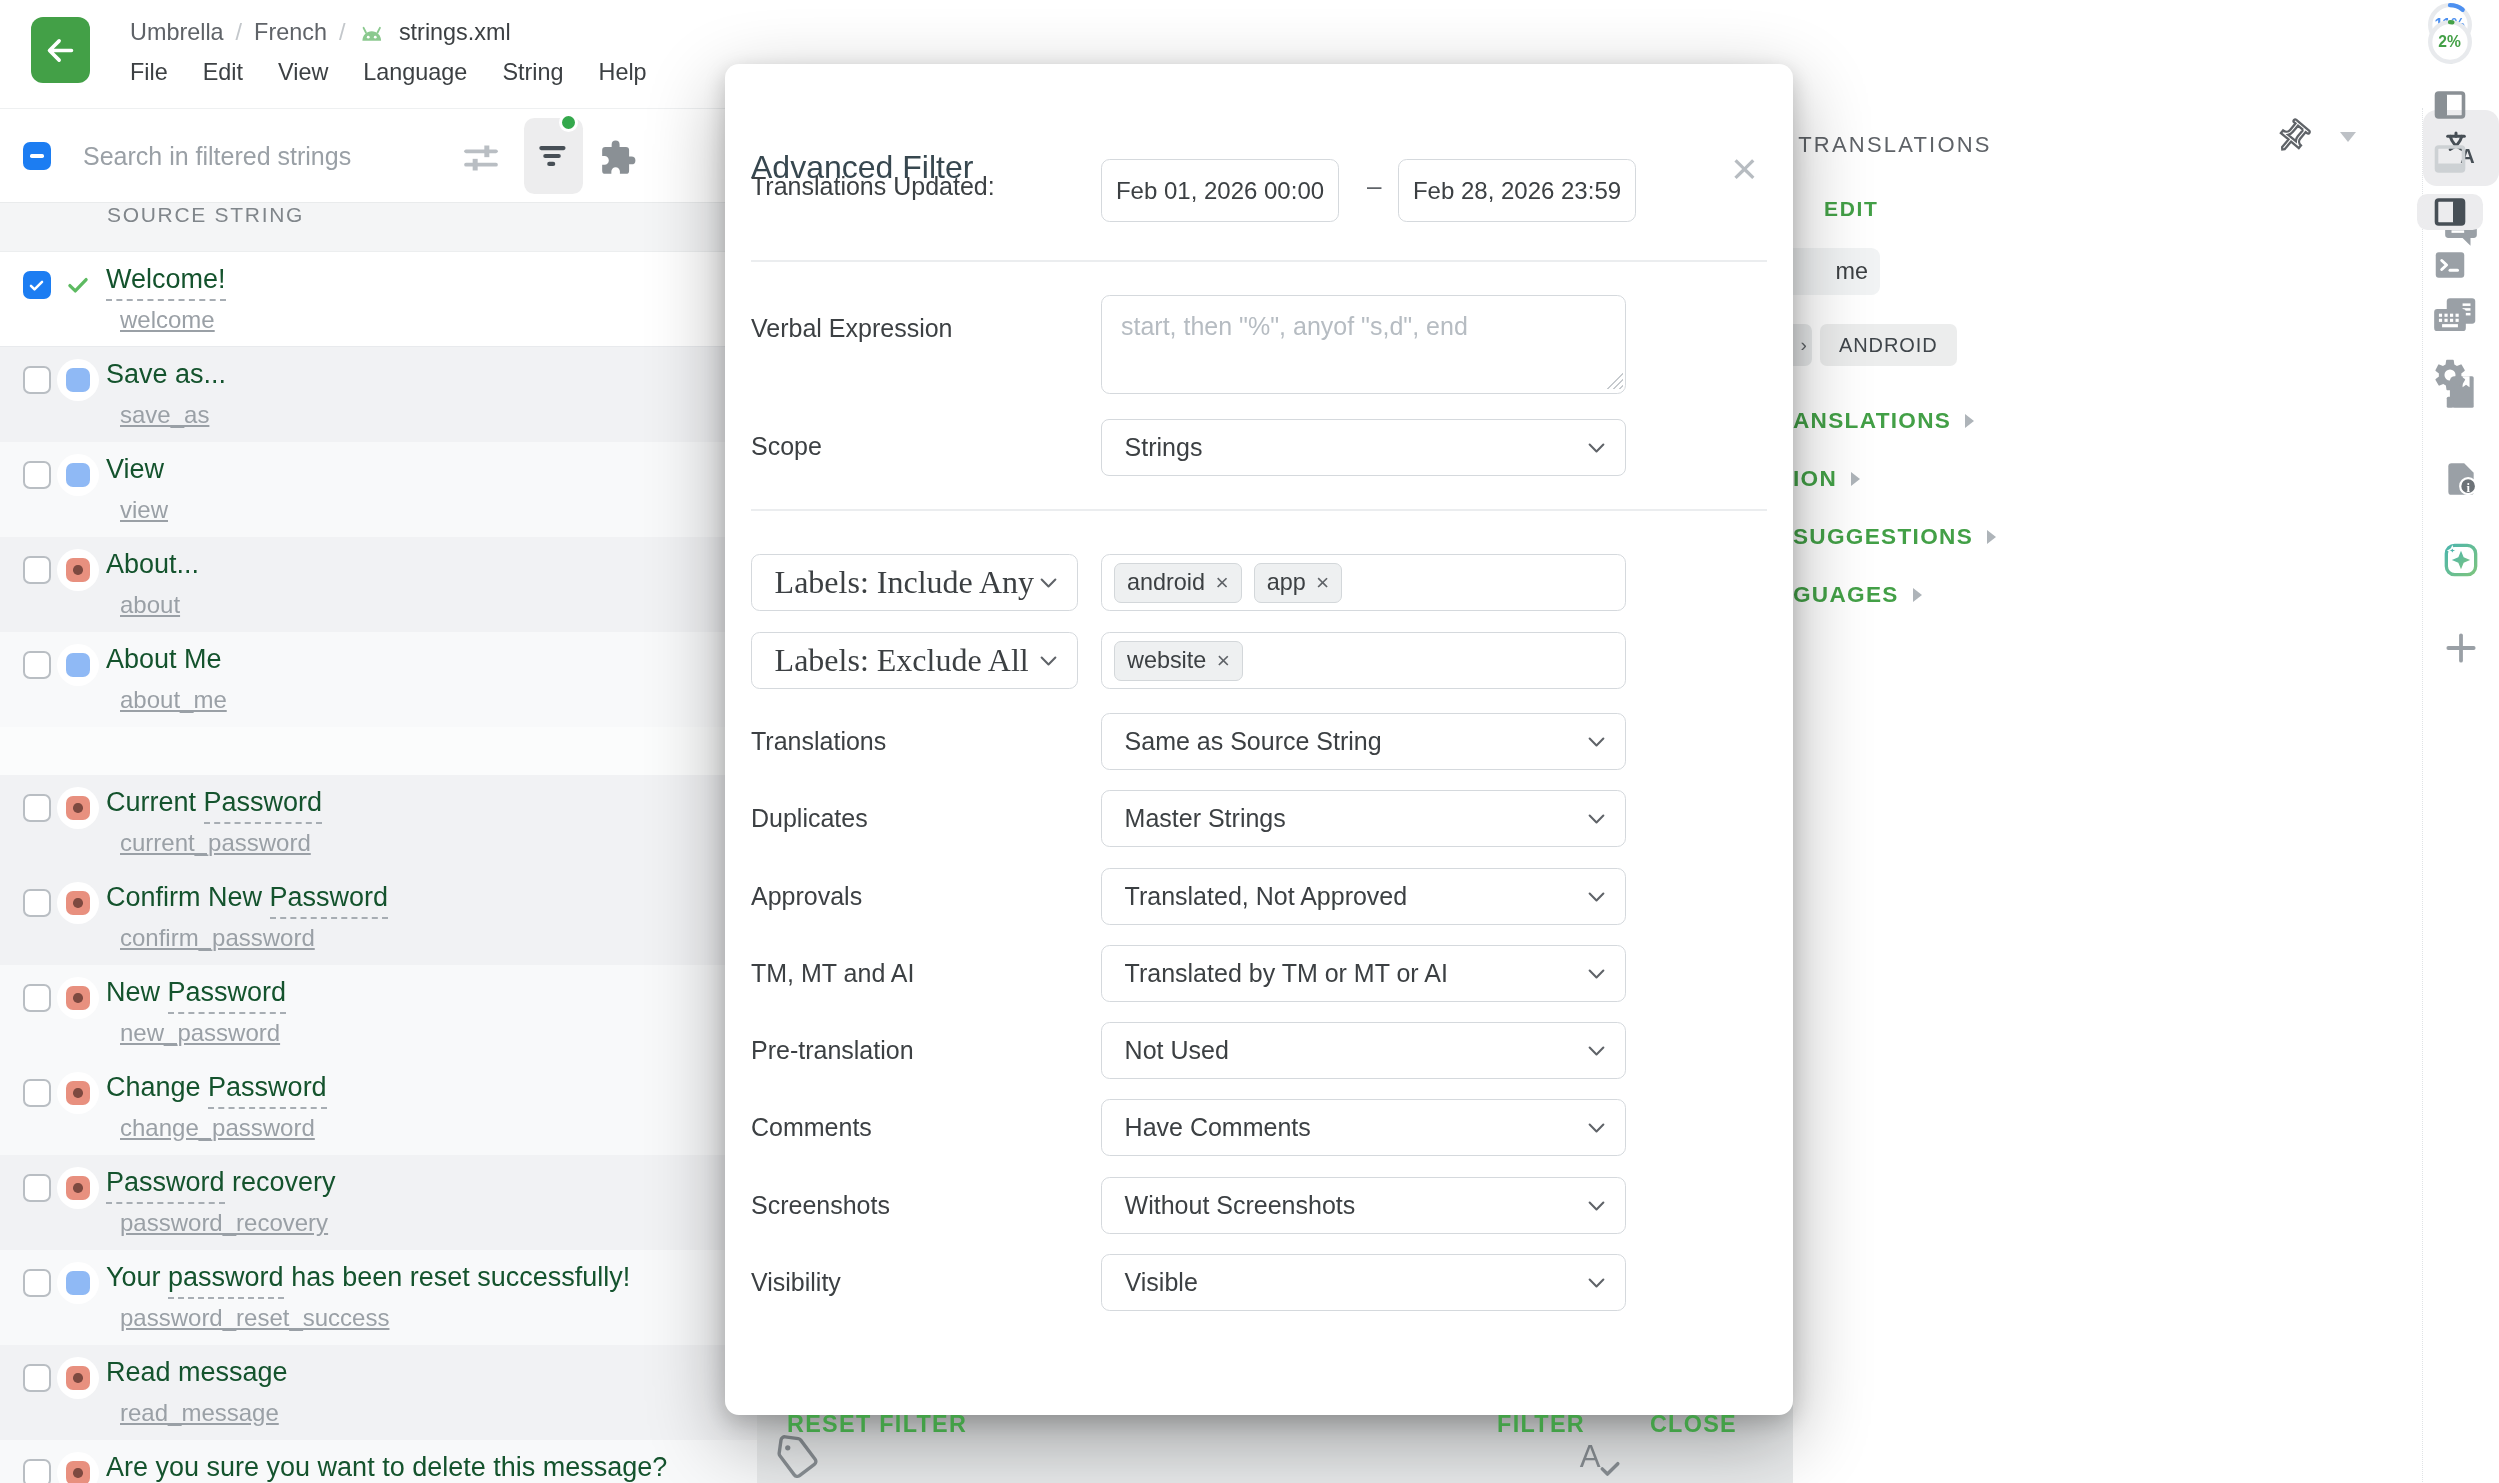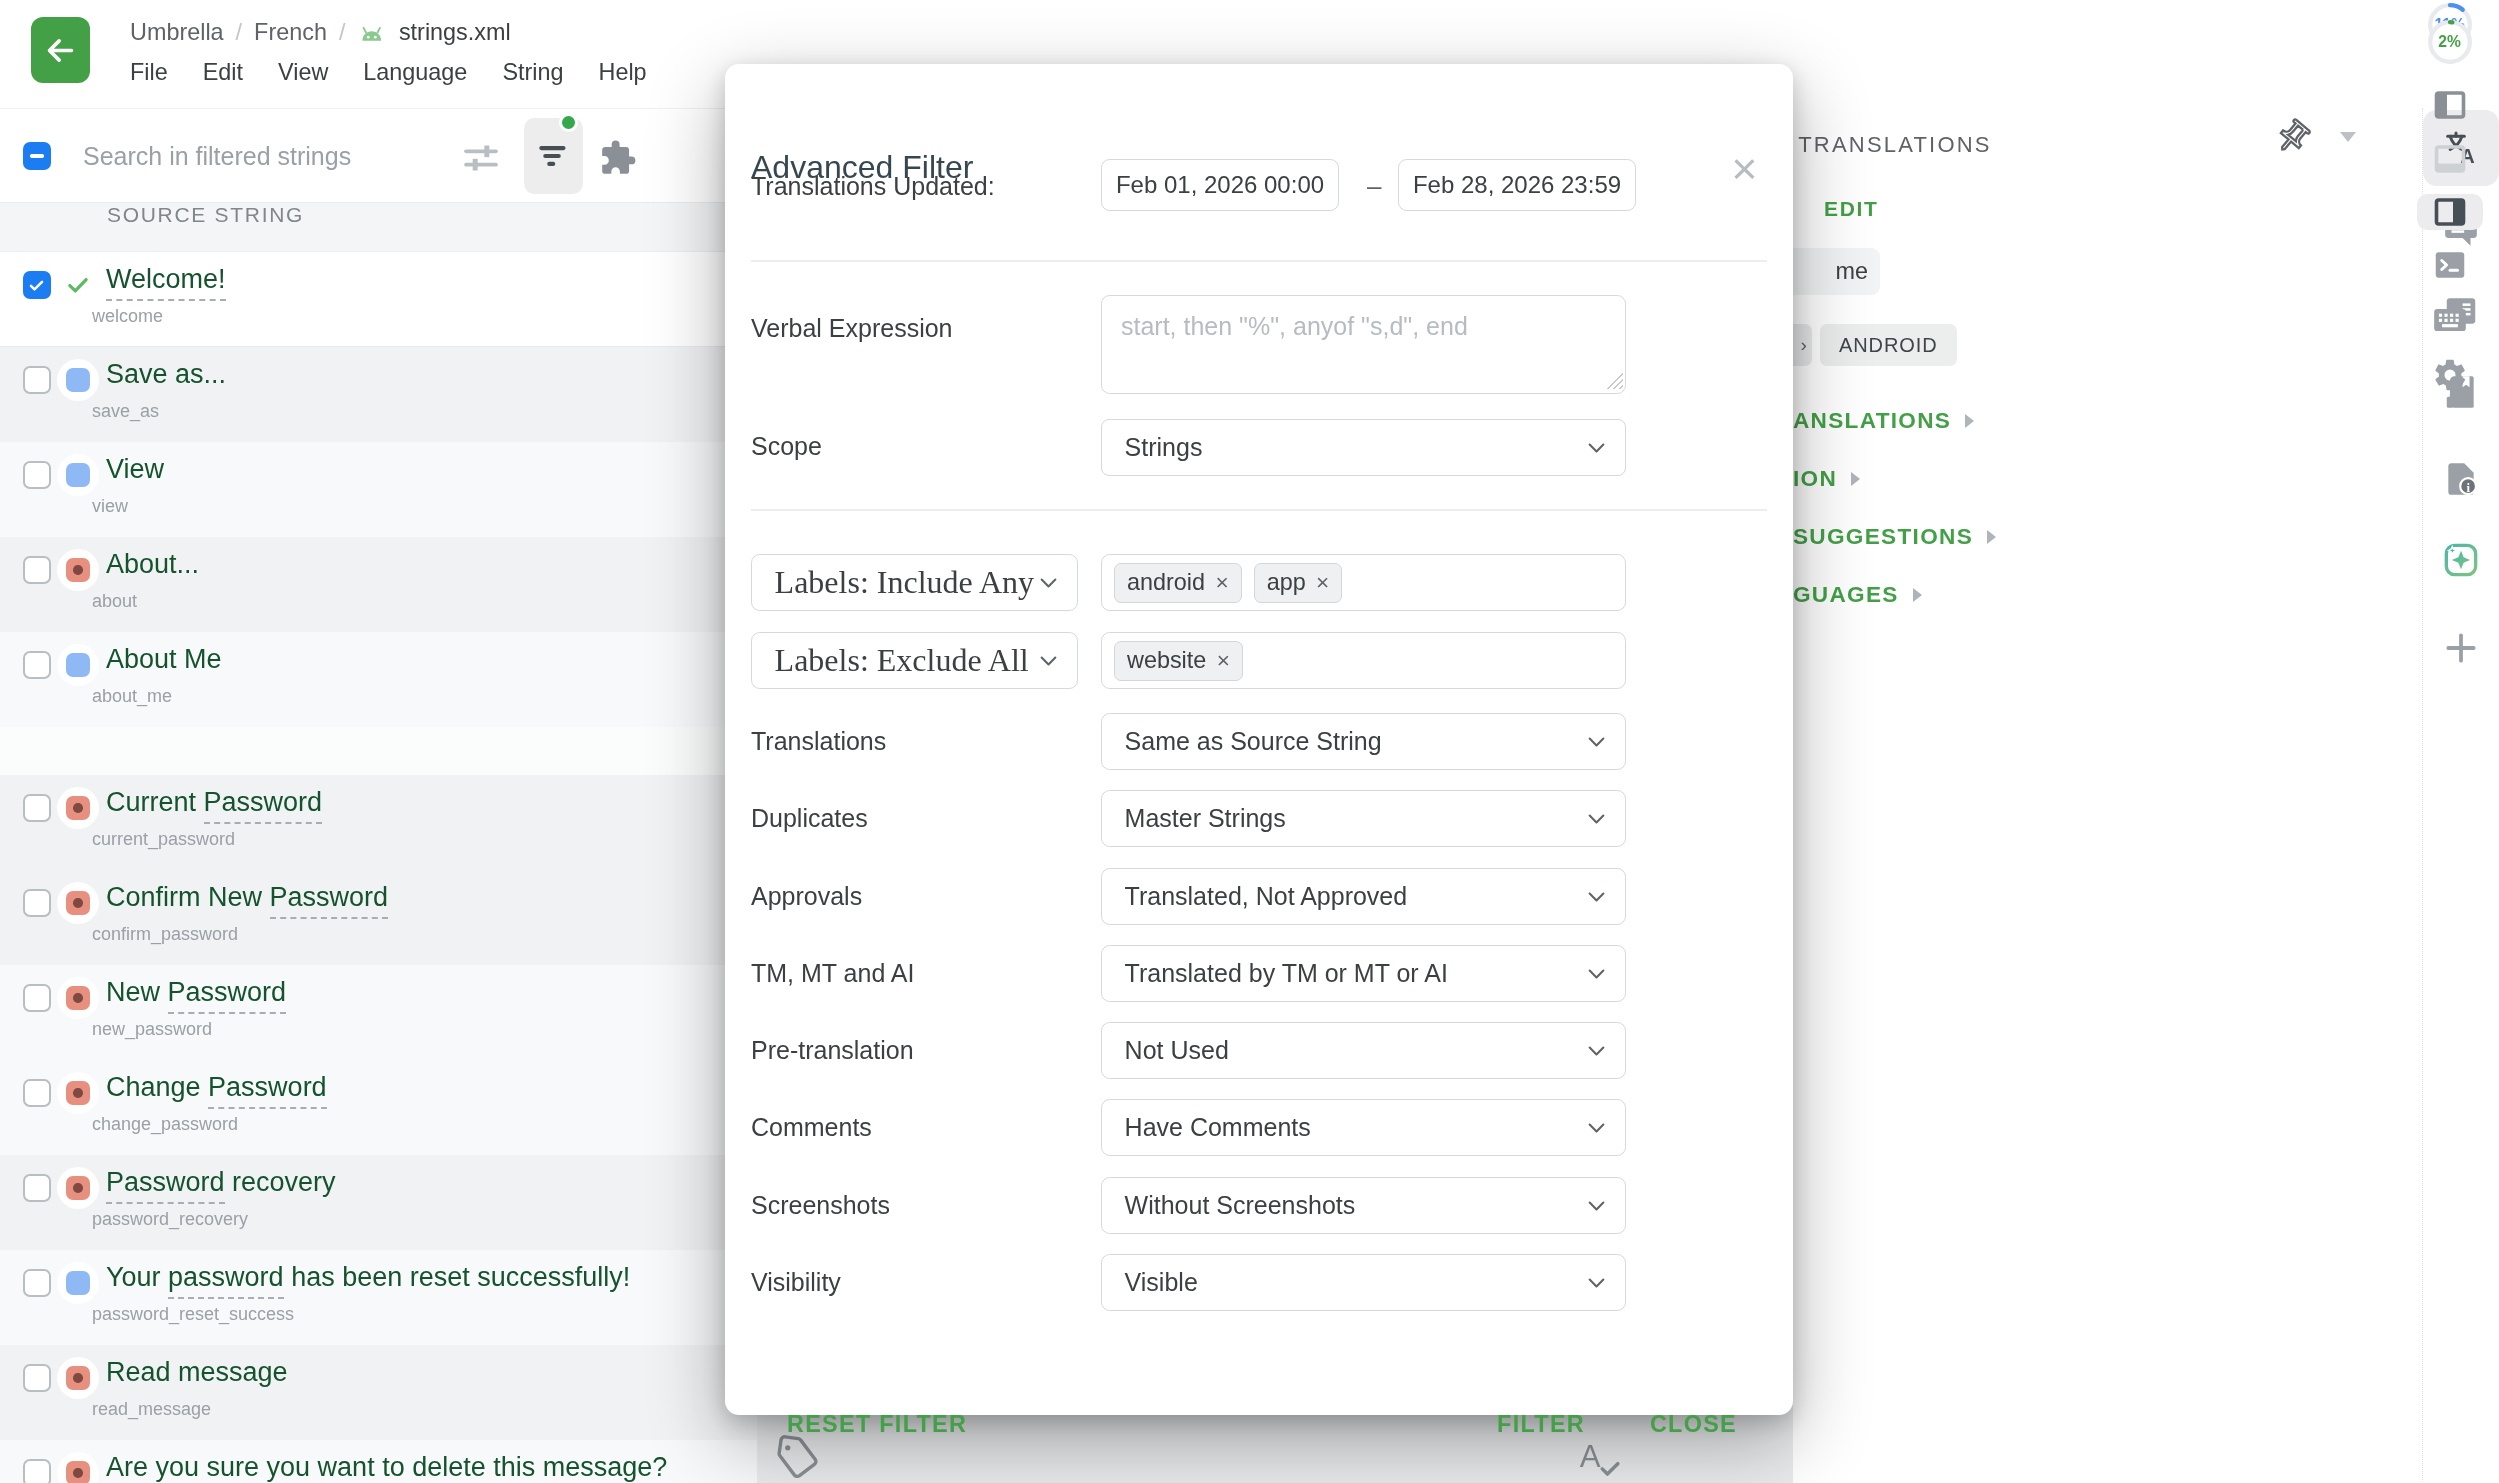--- a/index.html
+++ b/index.html
@@ -47,21 +47,21 @@
   .row.light{background:var(--stripe-light);}
   .row .cb{position:absolute;left:22.6px;top:19px;width:28px;height:28px;border-radius:7px;background:#fff;border:2.6px solid #b9bec3;display:flex;align-items:center;justify-content:center;}
   .row .cb.checked{background:var(--blue);border-color:var(--blue);}
   .row .halo{position:absolute;left:57px;top:12px;width:42px;height:42px;border-radius:50%;background:#fff;display:flex;align-items:center;justify-content:center;}
   .sq{width:23.4px;height:23.4px;border-radius:7px;}
   .sq.blue{background:var(--status-blue);}
   .sq.red{background:var(--status-red);position:relative;}
   .sq.red::after{content:"";position:absolute;left:7px;top:7px;width:9.5px;height:9.5px;border-radius:50%;background:var(--status-red-dot);}
   .row .title{position:absolute;left:106px;top:12px;font-size:27px;color:#14532d;white-space:nowrap;}
   .row .title .term{border-bottom:2.6px dashed #a7adb3;padding-bottom:5.2px;}
-  .row .key{position:absolute;left:92px;top:54px;font-size:18px;color:#9aa0a6;}
+  .row .key{position:absolute;left:120px;top:54px;font-size:24px;color:#9aa0a6;text-decoration:underline;}
   .gap-seg{width:757px;height:48px;background:#fbfcfc;}
 
   
   #mid-col{left:757px;top:108px;width:1036px;height:1376px;background:#e9ebec;z-index:0;}
   #tag-icon{left:775px;top:1435px;width:45px;height:45px;z-index:1;}
   #spell-icon{left:1576px;top:1436px;width:49px;height:45px;z-index:1;color:#8a9095;font-size:29.5px;}
 
   
   #right-panel{left:1793px;top:0px;width:629px;height:1483px;background:#fff;z-index:1;}
   #rp-header{position:absolute;left:5.2px;top:132px;font-size:22px;letter-spacing:2.2px;color:#5f6368;}
@@ -81,21 +81,21 @@
   .rt-btn{position:absolute;left:50%;transform:translateX(-50%);width:76px;height:76px;border-radius:14px;display:flex;align-items:center;justify-content:center;cursor:pointer;}
   .rt-btn.active{background:#ececee;}
 
   
   #modal{left:725px;top:64px;width:1068px;height:1351px;background:#fff;border-radius:14px;z-index:10;
          box-shadow:0 26px 78px rgba(0,0,0,.32),0 7px 21px rgba(0,0,0,.18);}
   #modal-title{position:absolute;left:26px;top:85px;font-size:32px;font-weight:500;color:#37474f;}
   #modal-close{position:absolute;left:995px;top:80px;width:49px;height:49px;display:flex;align-items:center;justify-content:center;font-size:45px;color:#b7bcc1;cursor:pointer;line-height:1;}
   .flabel{position:absolute;left:26px;font-size:25px;color:#3c4043;}
   .fbox{position:absolute;border:1.7px solid var(--border);border-radius:8.7px;background:#fff;display:flex;align-items:center;}
-  .datebox{left:0;top:0;width:238px;height:52px;justify-content:center;font-size:24px;color:#3c4043;cursor:text;}
+  .datebox{left:0;top:0;width:238px;height:63px;justify-content:center;font-size:24px;color:#3c4043;cursor:text;}
   #date-row{position:absolute;left:376px;top:95px;width:667px;height:59px;}
   #date-sep{position:absolute;left:266px;top:12px;font-size:26px;color:#5f6368;}
   .divider{position:absolute;left:26px;width:1016px;height:1.7px;background:var(--divider);}
   #verbal-ta{position:absolute;left:376px;top:231px;width:525px;height:99px;border:1.7px solid var(--border);border-radius:8.7px;resize:none;font-family:"Liberation Sans",sans-serif;font-size:25px;padding:15.6px 19px;color:#3c4043;outline:none;}
   #verbal-ta::placeholder{color:#b6bcc2;}
   .grip{position:absolute;left:882px;top:309px;width:15.6px;height:15.6px;background:
         linear-gradient(135deg,transparent 0 50%,#c6cace 50% 56%,transparent 56% 68%,#c6cace 68% 74%,transparent 74% 86%,#c6cace 86% 92%,transparent 92%);}
   .selbox{height:57px;border:1.7px solid var(--border);border-radius:8.7px;background:#fff;display:flex;align-items:center;padding:0 22.6px;font-size:25px;color:#3c4043;cursor:pointer;position:relative;}
   .selbox .chev{position:absolute;right:19px;top:50%;transform:translateY(-50%);}
   #scope-box{position:absolute;left:376px;top:355px;width:525px;border-radius:8px;}

